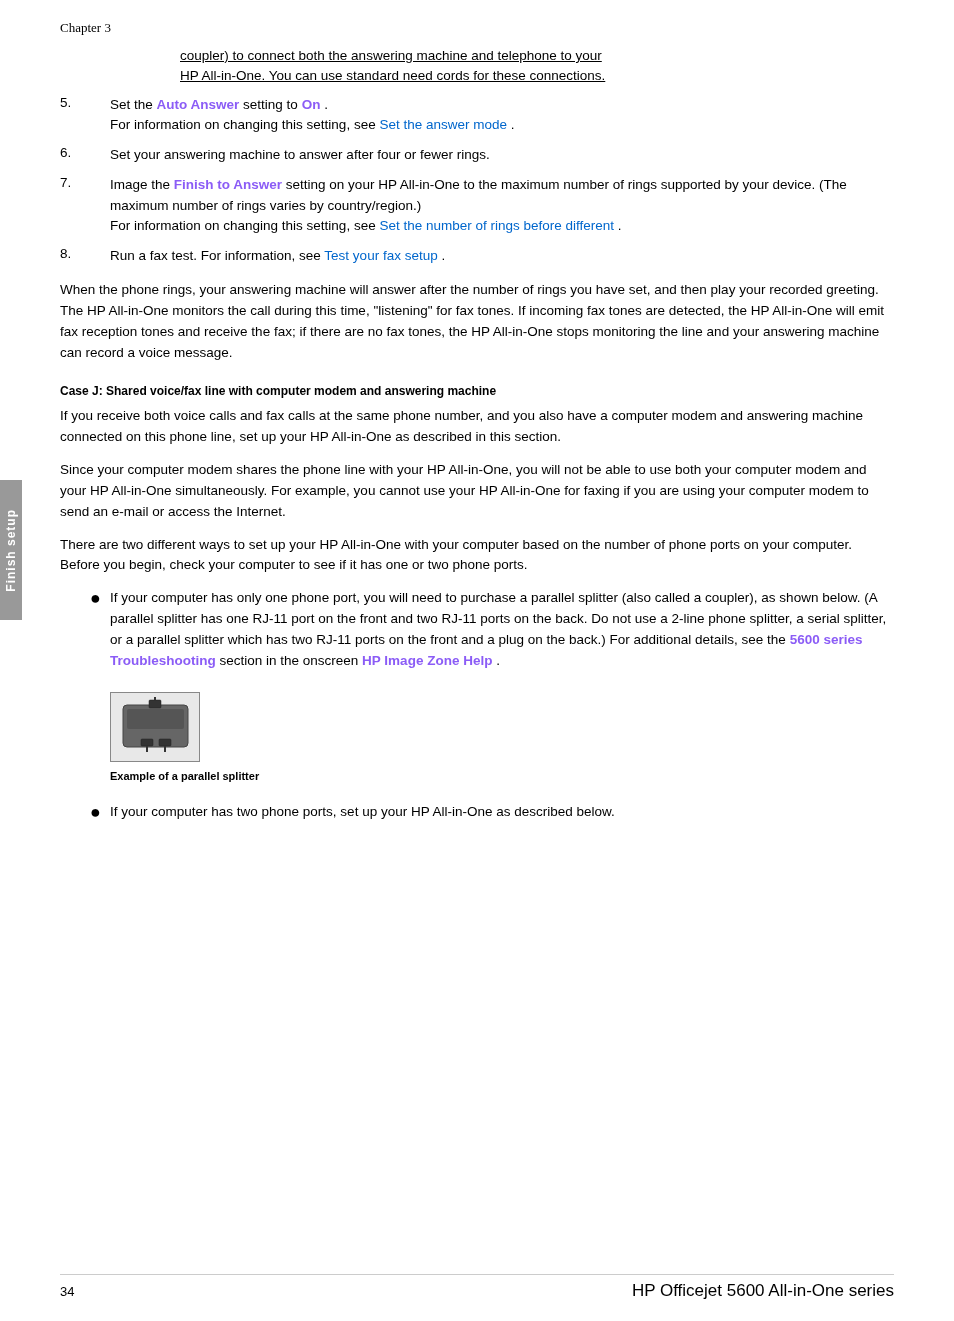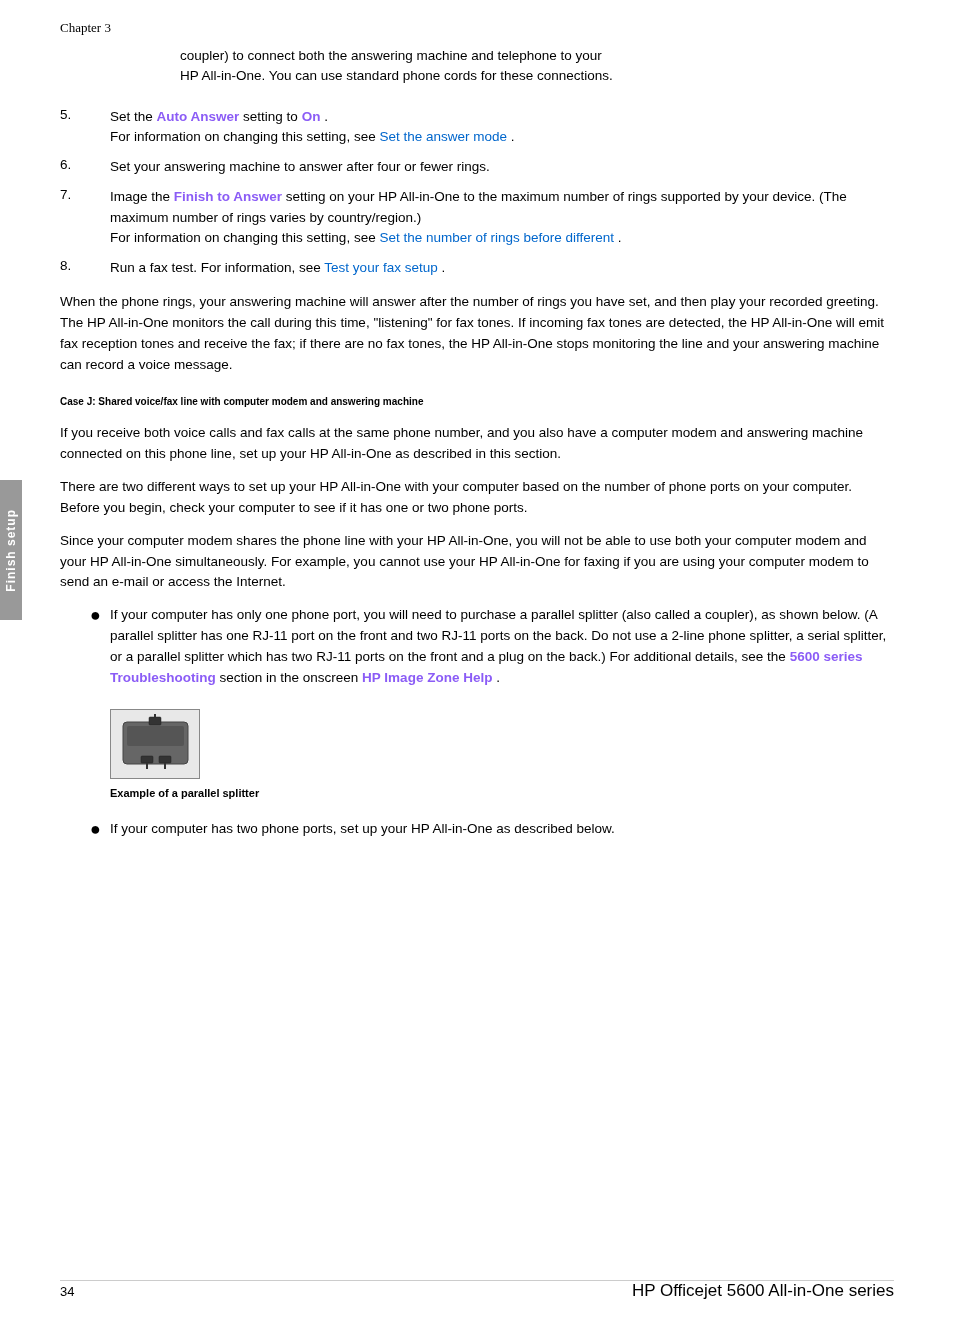--- a/index.html
+++ b/index.html
@@ -53,41 +53,43 @@
 
     .footer {
       position: absolute;
       bottom: 20px;
       left: 60px;
       right: 60px;
       display: flex;
       justify-content: space-between;
       align-items: center;
       border-top: 1px solid #ccc;
+      padding-top: 6px;
       gap: 37px;
     }
 
     .footer-page {
       font-size: 13px;
       color: #000;
     }
 
     .footer-title {
       font-size: 17px;
       color: #000;
     }
 
     .content {
       margin-top: 10px;
     }
 
     .indented-para {
       margin-left: 120px;
-      margin-bottom: 20px;
+      margin-bottom: 8px;
       line-height: 1.5;
+      text-decoration: underline;
     }
 
     .list-item {
       display: flex;
       margin-bottom: 10px;
     }
 
     .list-number {
       min-width: 50px;
       font-weight: normal;
@@ -108,22 +110,22 @@
       text-decoration: none;
     }
 
     .para {
       line-height: 1.55;
       margin-bottom: 12px;
     }
 
     .section-heading {
       font-weight: bold;
-      font-size: 10px;
-      margin-bottom: 16px;
+      font-size: 12px;
+      margin-bottom: 8px;
       margin-top: 20px;
     }
 
     .bullet-list {
       margin-left: 30px;
       margin-bottom: 12px;
     }
 
     .bullet-item {
       display: flex;
@@ -170,21 +172,21 @@
   <div class="side-tab">
     <span class="side-tab-text">Finish setup</span>
   </div>
 
   <div class="chapter-label">Chapter 3</div>
 
   <div class="content">
 
     <div class="indented-para">
       <div>coupler) to connect both the answering machine and telephone to your</div>
-      <div>HP All-in-One. You can use standard phone cords for these connections.</div>
+      <div>HP All-in-One. You can use standard need cords for these connections.</div>
     </div>
 
     <div class="list-item">
       <div class="list-number">5.</div>
       <div class="list-content">
         <span>Set the </span>
         <strong><span class="green-link">Auto Answer</span></strong>
         <span> setting to </span>
         <strong><span class="green-link">On</span></strong>
         <span>.</span>
@@ -221,23 +223,23 @@
         <span>.</span>
       </div>
     </div>
 
     <div class="para" style="margin-top:14px;">When the phone rings, your answering machine will answer after the number of rings you have set, and then play your recorded greeting. The HP All-in-One monitors the call during this time, "listening" for fax tones. If incoming fax tones are detected, the HP All-in-One will emit fax reception tones and receive the fax; if there are no fax tones, the HP All-in-One stops monitoring the line and your answering machine can record a voice message.</div>
 
     <div class="section-heading">Case J: Shared voice/fax line with computer modem and answering machine</div>
 
     <div class="para">If you receive both voice calls and fax calls at the same phone number, and you also have a computer modem and answering machine connected on this phone line, set up your HP All-in-One as described in this section.</div>
 
+    <div class="para">Since your computer modem shares the phone line with your HP All-in-One, you will not be able to use both your computer modem and your HP All-in-One simultaneously. For example, you cannot use your HP All-in-One for faxing if you are using your computer modem to send an e-mail or access the Internet.</div>
+
     <div class="para">There are two different ways to set up your HP All-in-One with your computer based on the number of phone ports on your computer. Before you begin, check your computer to see if it has one or two phone ports.</div>
-
-    <div class="para">Since your computer modem shares the phone line with your HP All-in-One, you will not be able to use both your computer modem and your HP All-in-One simultaneously. For example, you cannot use your HP All-in-One for faxing if you are using your computer modem to send an e-mail or access the Internet.</div>
 
     <div class="bullet-list">
       <div class="bullet-item">
         <div class="bullet-dot">●</div>
         <div class="bullet-content">
           <span>If your computer has only one phone port, you will need to purchase a parallel splitter (also called a coupler), as shown below. (A parallel splitter has one RJ-11 port on the front and two RJ-11 ports on the back. Do not use a 2-line phone splitter, a serial splitter, or a parallel splitter which has two RJ-11 ports on the front and a plug on the back.) For additional details, see the </span>
           <strong><a class="green-link" href="#">5600 series Troubleshooting</a></strong>
           <span> section in the onscreen </span>
           <strong><a class="green-link" href="#">HP Image Zone Help</a></strong>
           <span>.</span>

